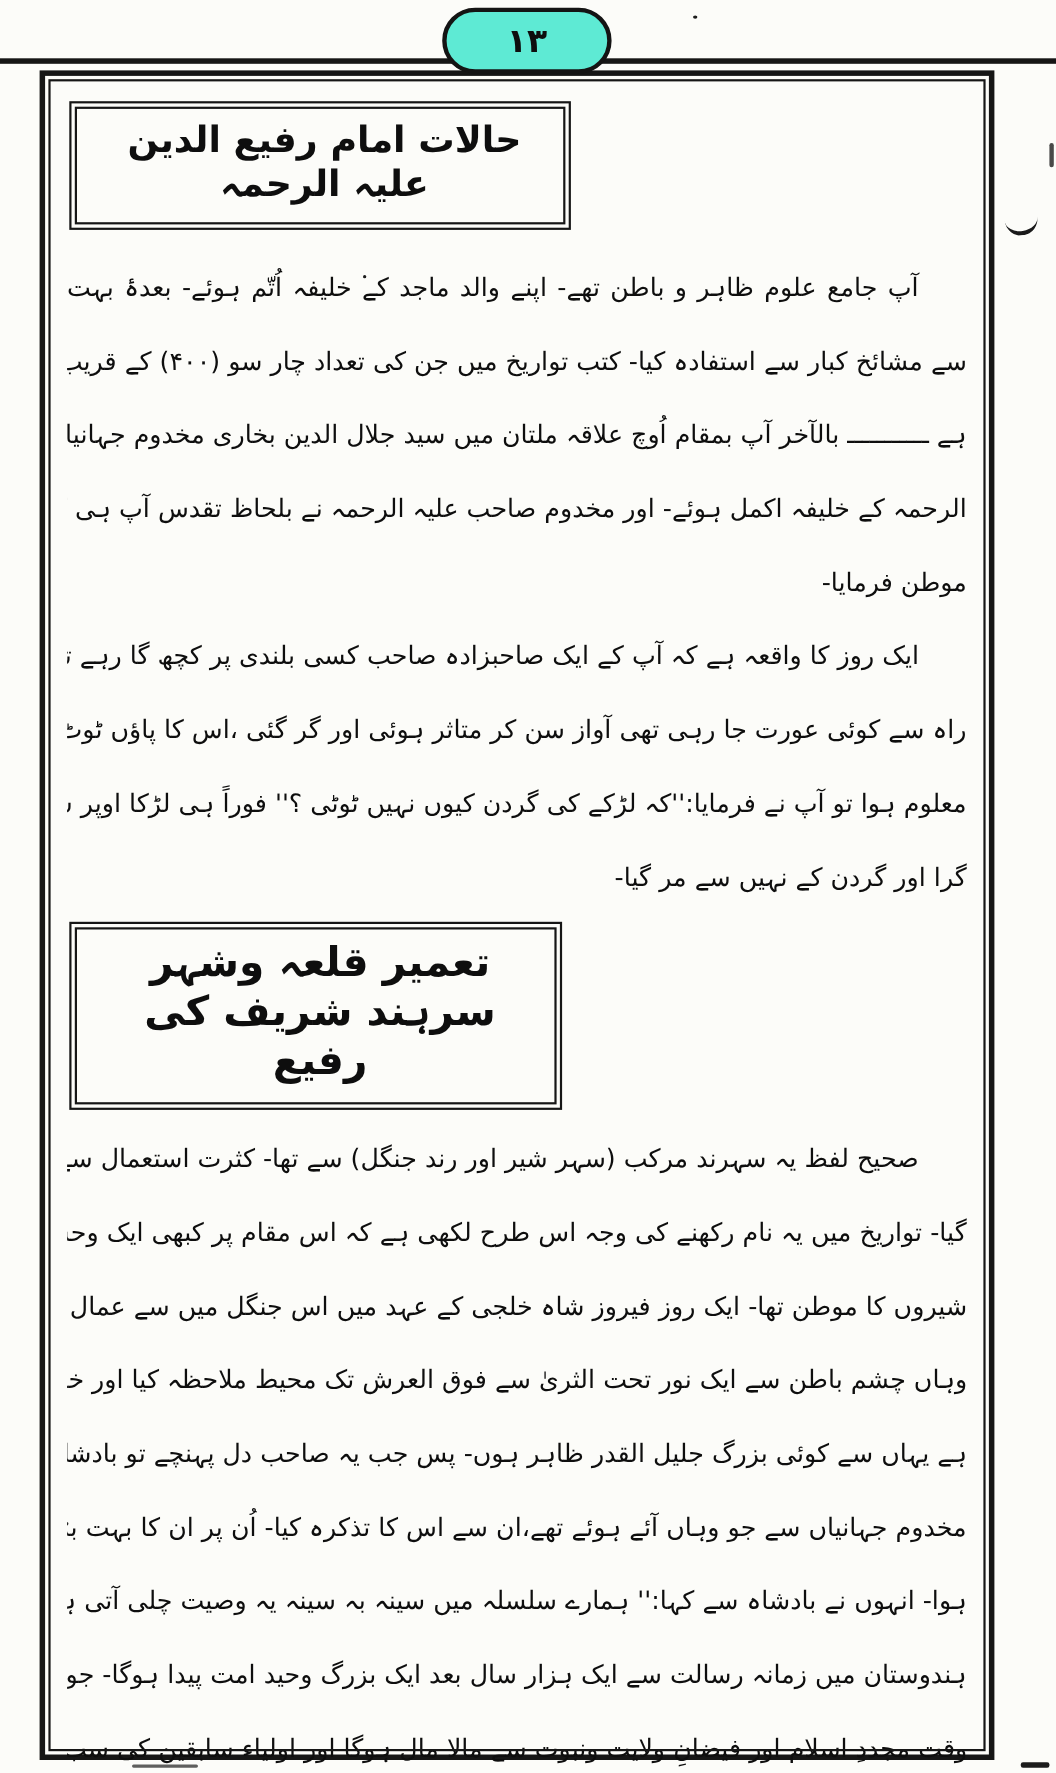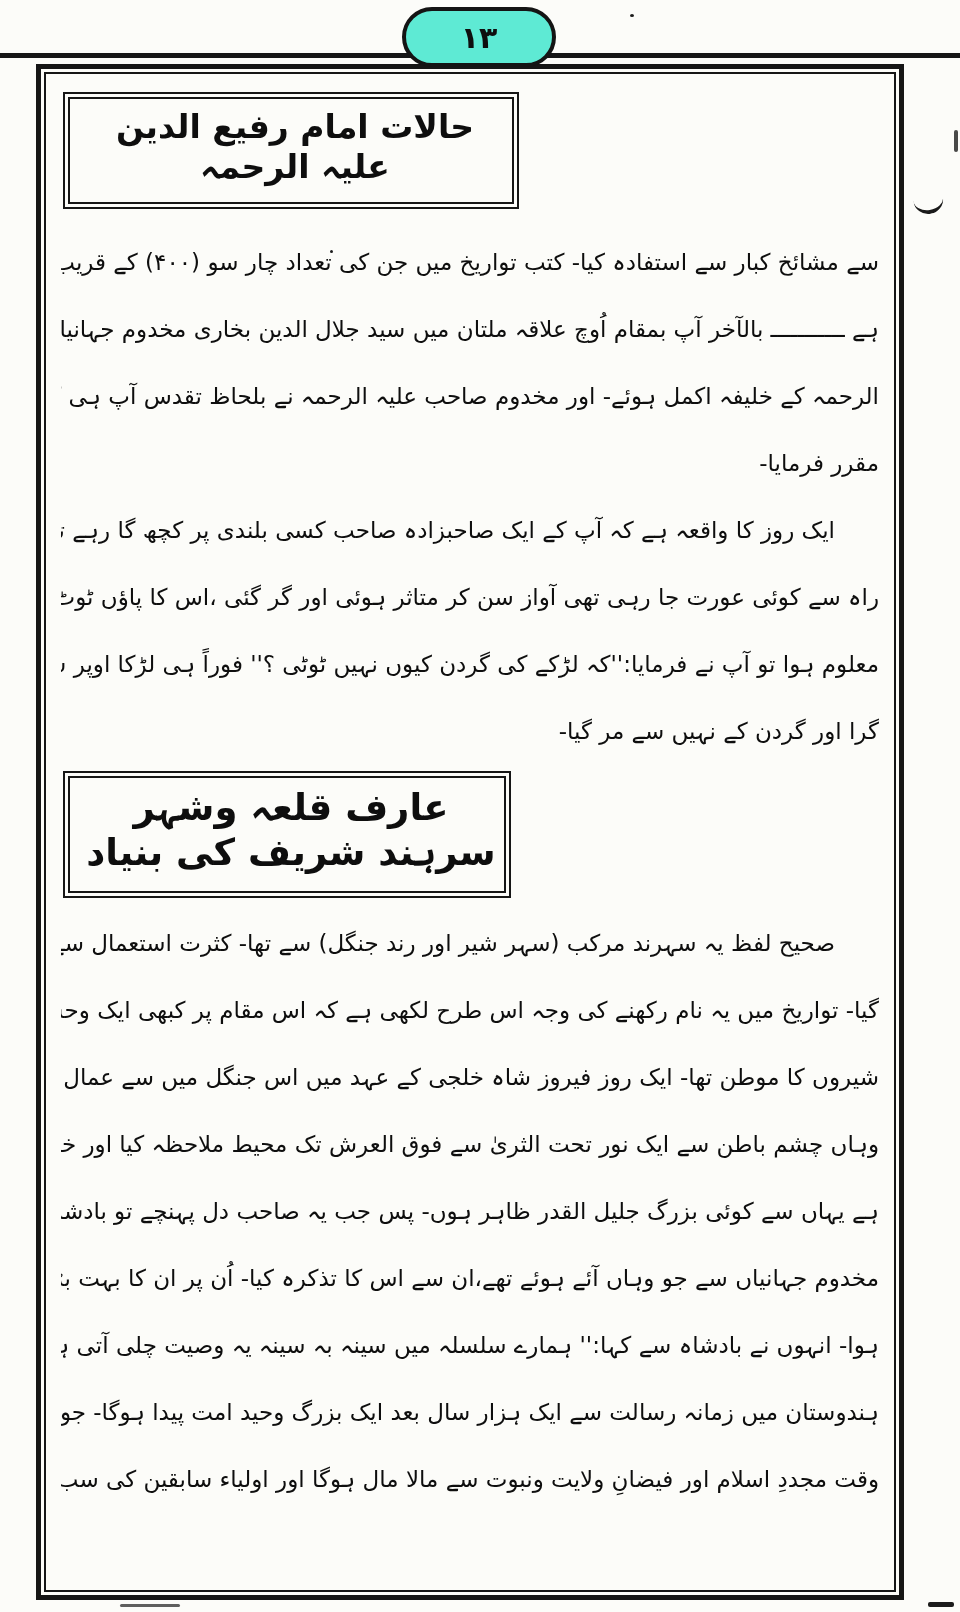--- a/index.html
+++ b/index.html
@@ -92,35 +92,36 @@
   <div class="top-rule"></div>
 
   <div class="frame">
     <div class="content">
 
       <div class="heading-box hb1">
         <div class="inner">حالات امام رفیع الدین علیہ الرحمہ</div>
       </div>
 
       <div class="para p1">
+        <div class="line first">آپ جامع علوم ظاہر و باطن تھے- اپنے والد ماجد کے خلیفہ اُتّم ہوئے- بعدۂ بہت</div>
         <div class="line">سے مشائخ کبار سے استفادہ کیا- کتب تواریخ میں جن کی تعداد چار سو (۴۰۰) کے قریب درج</div>
         <div class="line">ہے ـــــــــــ بالآخر آپ بمقام اُوچ علاقہ ملتان میں سید جلال الدین بخاری مخدوم جہانیاں علیہ</div>
         <div class="line">الرحمہ کے خلیفہ اکمل ہوئے- اور مخدوم صاحب علیہ الرحمہ نے بلحاظ تقدس آپ ہی کو اپنا امام نماز</div>
-        <div class="line last">مقرر فرمایا-</div>
+        <div class="line last">موطن فرمایا-</div>
       </div>
 
       <div class="para p2">
         <div class="line first">ایک روز کا واقعہ ہے کہ آپ کے ایک صاحبزادہ صاحب کسی بلندی پر کچھ گا رہے تھے</div>
         <div class="line">راہ سے کوئی عورت جا رہی تھی آواز سن کر متاثر ہوئی اور گر گئی ،اس کا پاؤں ٹوٹ گیا- جب آپ کو</div>
         <div class="line">معلوم ہوا تو آپ نے فرمایا:''کہ لڑکے کی گردن کیوں نہیں ٹوٹی ؟'' فوراً ہی لڑکا اوپر سے زمین پر</div>
         <div class="line last">گرا اور گردن کے نہیں سے مر گیا-</div>
       </div>
 
       <div class="heading-box hb2">
-        <div class="inner">عارف قلعہ وشہر سرہند شریف کی بنیاد</div>
+        <div class="inner">تعمیر قلعہ وشہر سرہند شریف کی رفیع</div>
       </div>
 
       <div class="para p3">
         <div class="line first">صحیح لفظ یہ سہرند مرکب (سہر شیر اور رند جنگل) سے تھا- کثرت استعمال سے سرہند ہو</div>
         <div class="line">گیا- تواریخ میں یہ نام رکھنے کی وجہ اس طرح لکھی ہے کہ اس مقام پر کبھی ایک وحشت ناک جنگل</div>
         <div class="line">شیروں کا موطن تھا- ایک روز فیروز شاہ خلجی کے عہد میں اس جنگل میں سے عمال شاہی خزانہ کو</div>
         <div class="line">وہاں چشم باطن سے ایک نور تحت الثریٰ سے فوق العرش تک محیط ملاحظہ کیا اور خیال کیا کہ کیا عجب</div>
         <div class="line">ہے یہاں سے کوئی بزرگ جلیل القدر ظاہر ہوں- پس جب یہ صاحب دل پہنچے تو بادشاہ کے پیر</div>
         <div class="line">مخدوم جہانیاں سے جو وہاں آئے ہوئے تھے،ان سے اس کا تذکرہ کیا- اُن پر ان کا بہت بڑا اثر</div>
         <div class="line">ہوا- انہوں نے بادشاہ سے کہا:'' ہمارے سلسلہ میں سینہ بہ سینہ یہ وصیت چلی آتی ہے کہ</div>

